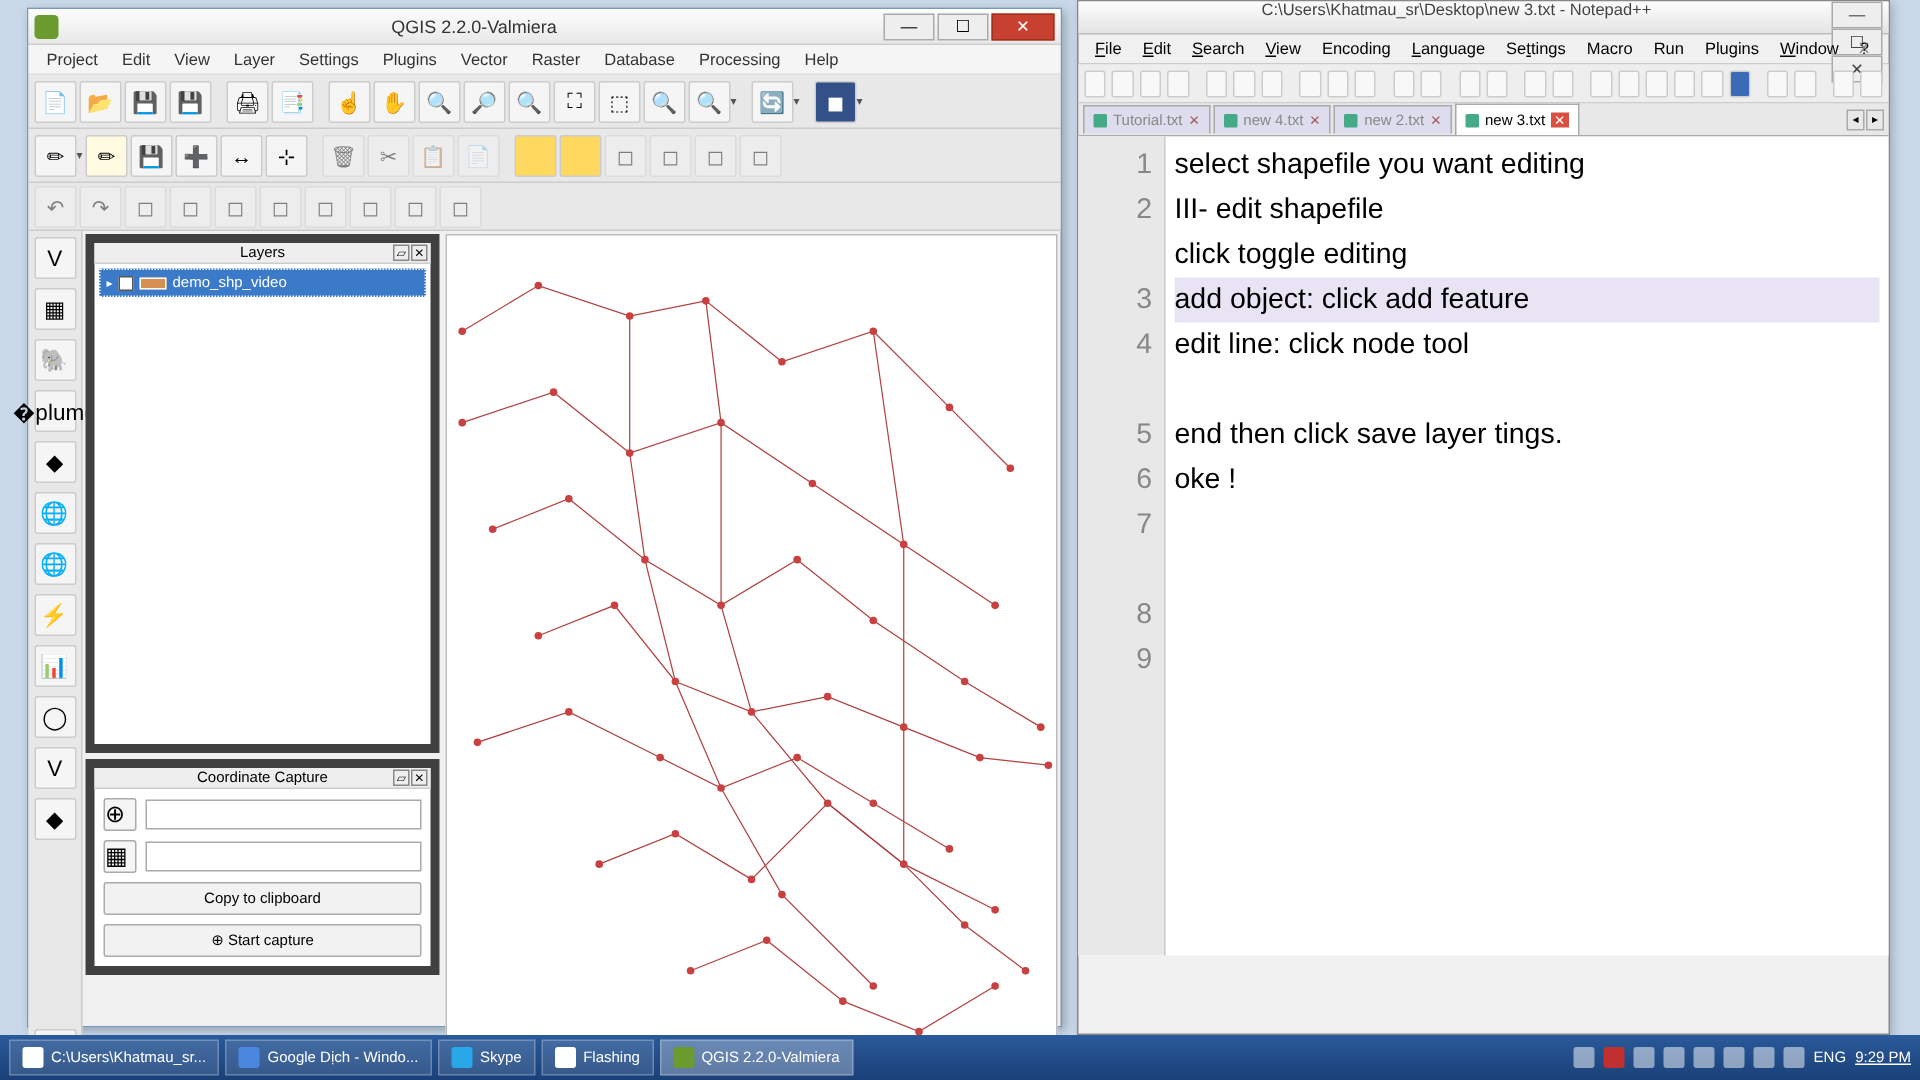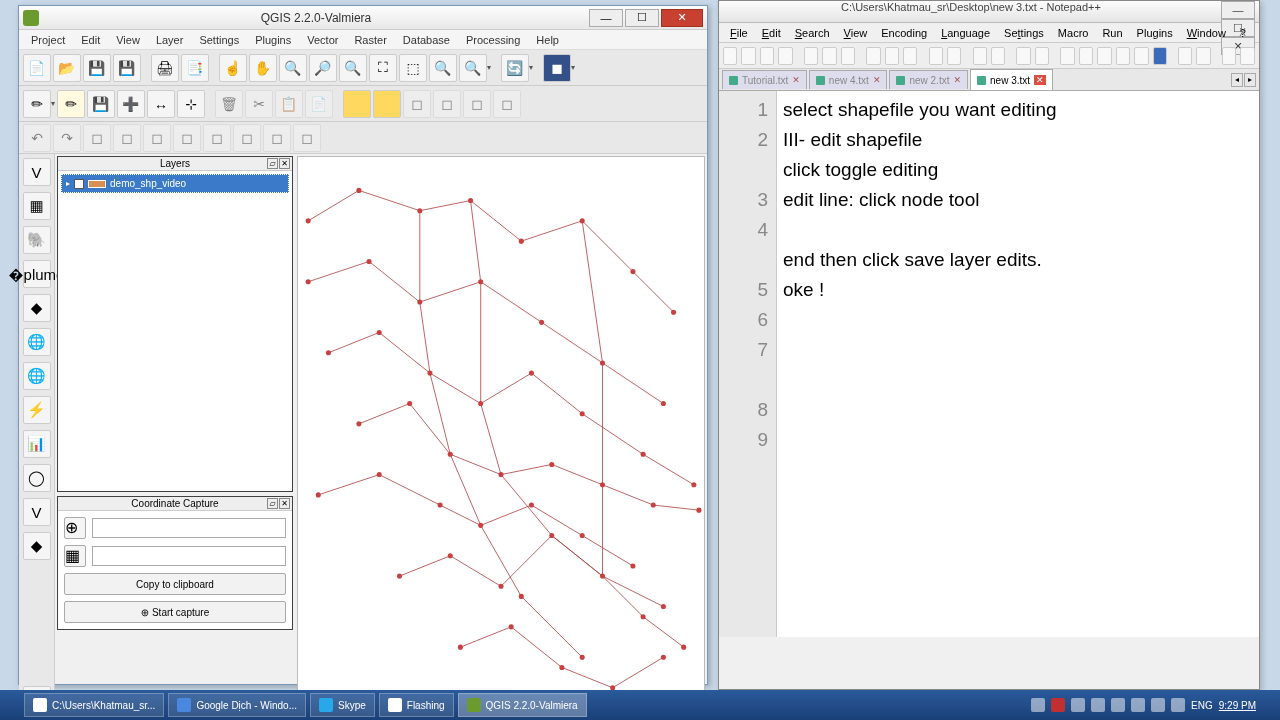--- a/index.html
+++ b/index.html
@@ -19,21 +19,21 @@
 .tbtn { width:28px; height:28px; background:#f5f5f5; border:1px solid #ccc; border-radius:2px; display:flex; align-items:center; justify-content:center; cursor:pointer; font-size:14px; }
 .tbtn.disabled { opacity:.45; }
 .tsep { width:6px; }
 .drop { font-size:8px; color:#555; margin-left:-2px; }
 
 .qgis-body { display:flex; height:560px; }
 .left-toolbar { width:36px; background:#e8e8e8; border-right:1px solid #ccc; display:flex; flex-direction:column; align-items:center; padding-top:4px; gap:6px; }
 .left-toolbar .lbtn { width:28px; height:28px; background:#f5f5f5; border:1px solid #ccc; border-radius:2px; cursor:pointer; display:flex; align-items:center; justify-content:center; font-size:15px; }
 
 .midcol { width:240px; display:flex; flex-direction:column; }
-.panel { border:1px solid #404040; background:#fff; margin:2px; }
+.panel { border:6px solid #404040; background:#fff; margin:2px; }
 .panel-title { font-size:10px; text-align:center; background:#eee; border-bottom:1px solid #ccc; padding:1px; position:relative; }
 .panel-title .pbtn { position:absolute; right:2px; top:1px; display:flex; gap:1px; }
 .panel-title .pbtn div { width:11px; height:11px; border:1px solid #888; font-size:8px; line-height:9px; text-align:center; cursor:pointer; }
 .layers-body { height:320px; padding:3px; }
 .layer-item { background:#3a7ac8; color:#fff; font-size:10px; padding:3px 4px; display:flex; align-items:center; gap:4px; border:1px dotted #fff; }
 .layer-item .chk { width:10px; height:10px; background:#fff; border:1px solid #555; }
 .layer-item .sym { width:18px; height:8px; background:#d89050; border:1px solid #fff; }
 
 .coord-panel .cp-body { padding:6px; display:flex; flex-direction:column; gap:6px; }
 .cp-row { display:flex; align-items:center; gap:6px; }
@@ -71,21 +71,21 @@
 .editor { display:flex; height:546px; background:#fff; font-family:"Courier New",monospace; font-size:19px; line-height:30px; }
 .gutter { width:58px; background:#e8e8e8; border-right:1px solid #ccc; color:#888; text-align:right; padding:4px 8px 0 0; }
 .code { flex:1; padding:4px 6px 0 6px; color:#000; white-space:pre-wrap; word-break:break-word; }
 .code .hl { background:#e8e4f4; }
 
 .npp .status { height:22px; border-top:1px solid #ccc; background:#eee; display:flex; align-items:center; font-size:10px; padding:0 8px; gap:12px; }
 .npp .status .sfield { white-space:nowrap; }
 .npp .status .spacer { flex:1; }
 
 
-.taskbar { position:absolute; bottom:0; left:0; right:0; height:30px; background:linear-gradient(#2a5a9a,#1a4078); display:flex; align-items:center; padding:0 24px; gap:4px; }
+.taskbar { position:absolute; bottom:0; left:0; right:0; height:30px; background:linear-gradient(#2a5a9a,#1a4078); display:flex; align-items:center; padding:0 6px; gap:4px; }
 .taskbar .tbitem { height:24px; background:rgba(255,255,255,.12); border:1px solid rgba(255,255,255,.25); display:flex; align-items:center; padding:0 8px; font-size:10px; color:#fff; gap:5px; cursor:pointer; max-width:150px; }
 .taskbar .tbitem.active { background:rgba(255,255,255,.3); }
 .taskbar .tbitem .ticon { width:14px; height:14px; background:#fff; border-radius:2px; }
 .taskbar .tray { margin-left:auto; display:flex; align-items:center; gap:6px; color:#fff; font-size:10px; }
 .taskbar .tray .ti { width:14px; height:14px; background:rgba(255,255,255,.5); border-radius:2px; }
 .taskbar .clock { text-align:right; line-height:11px;text-decoration:underline; }
 </style>
 </head>
 <body>
 
@@ -411,21 +411,21 @@
         <div>3</div>
         <div>4</div>
         <div>&nbsp;</div>
         <div>5</div>
         <div>6</div>
         <div>7</div>
         <div>&nbsp;</div>
         <div>8</div>
         <div>9</div>
       </div>
-    <div class="code" id="code"><div>select shapefile you want editing</div><div>III- edit shapefile</div><div>click toggle editing</div><div>edit line: click node tool</div><div>&nbsp;</div><div>end then click save layer edits.</div><div>oke !</div><div>&nbsp;</div></div>
+    <div class="code" id="code"><div>select shapefile you want editing</div><div>III- edit shapefile</div><div>click toggle editing</div><div class="hl">add object: click add feature</div><div>edit line: click node tool</div><div>&nbsp;</div><div>end then click save layer tings.</div><div>oke !</div><div>&nbsp;</div></div>
   </div>
 </div>
 
 <div class="taskbar">
   <div class="tbitem">
       <div class="ticon"></div>
       <span>C:\Users\Khatmau_sr...</span>
     </div>
   <div class="tbitem">
       <div class="ticon" style="background:#4a88e0"></div>

